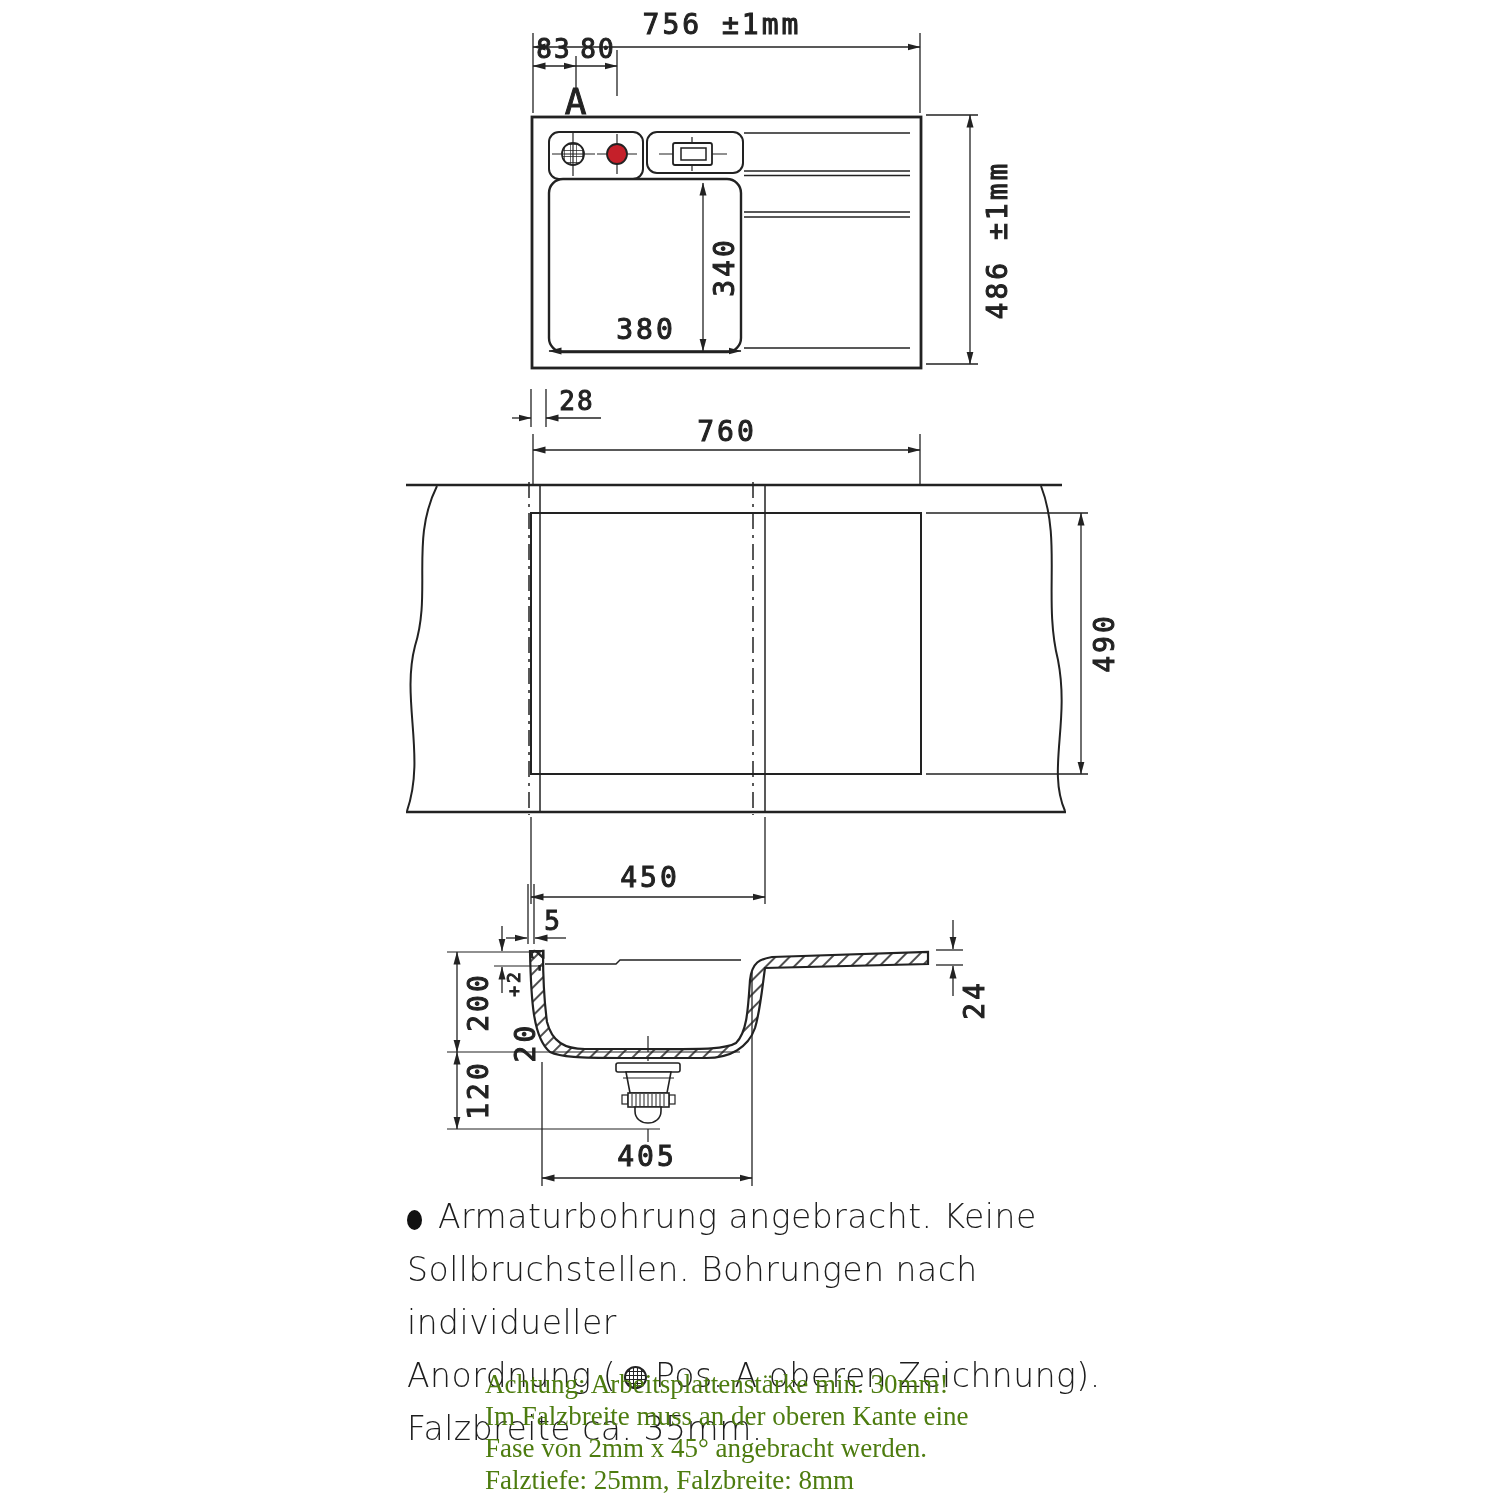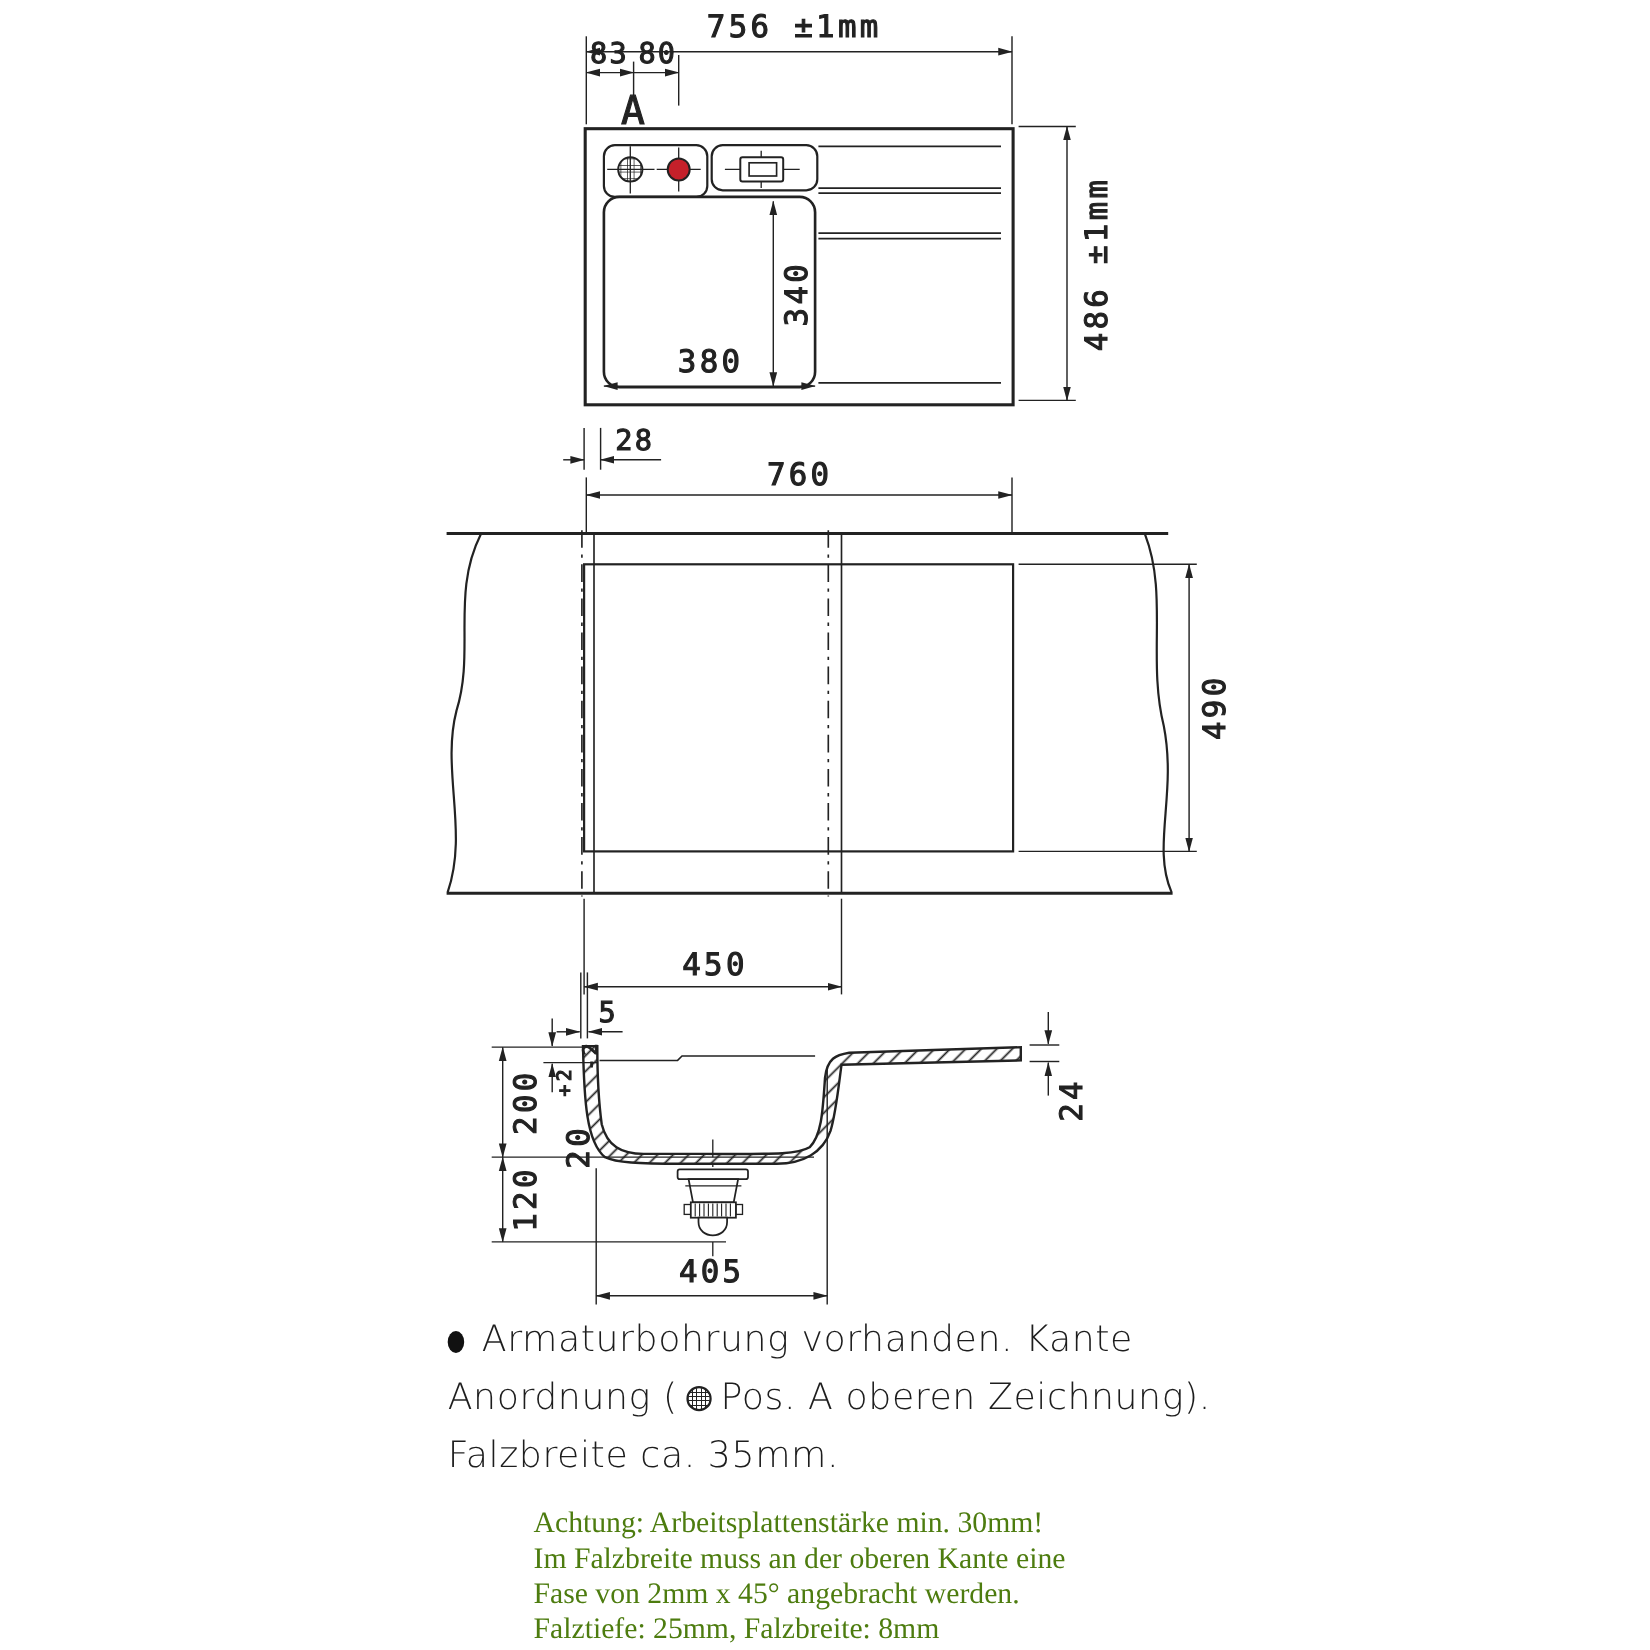--- a/index.html
+++ b/index.html
@@ -233,22 +233,23 @@
       <line x1="752" y1="972" x2="752" y2="1186"></line>
       <line x1="542" y1="1178" x2="752" y2="1178" marker-start="url(#arrow)" marker-end="url(#arrow)"></line>
     </g>
     <text class="dim" x="647" y="1157" text-anchor="middle" dominant-baseline="central" style="display:none">450</text>
     <text class="dim" x="647" y="1156" text-anchor="middle" dominant-baseline="central">405</text>
   </g>
 </svg>
 
 <div id="note-drilling" class="note-block">
   <div>
-    <span class="bullet"></span><span>Armaturbohrung vorhanden. Kante</span>
+    <span class="bullet"></span><span>Armaturbohrung angebracht. Keine</span>
   </div>
+  <div>Sollbruchstellen. Bohrungen nach individueller</div>
   <div>
     <span>Anordnung (</span><span class="hatch-circle"></span><span>Pos. A oberen Zeichnung).</span>
   </div>
   <div>Falzbreite ca. 35mm.</div>
 </div>
 
 <div id="note-warning" class="note-block">
   <div>Achtung: Arbeitsplattenstärke min. 30mm!</div>
   <div>Im Falzbreite muss an der oberen Kante eine</div>
   <div>Fase von 2mm x 45° angebracht werden.</div>

